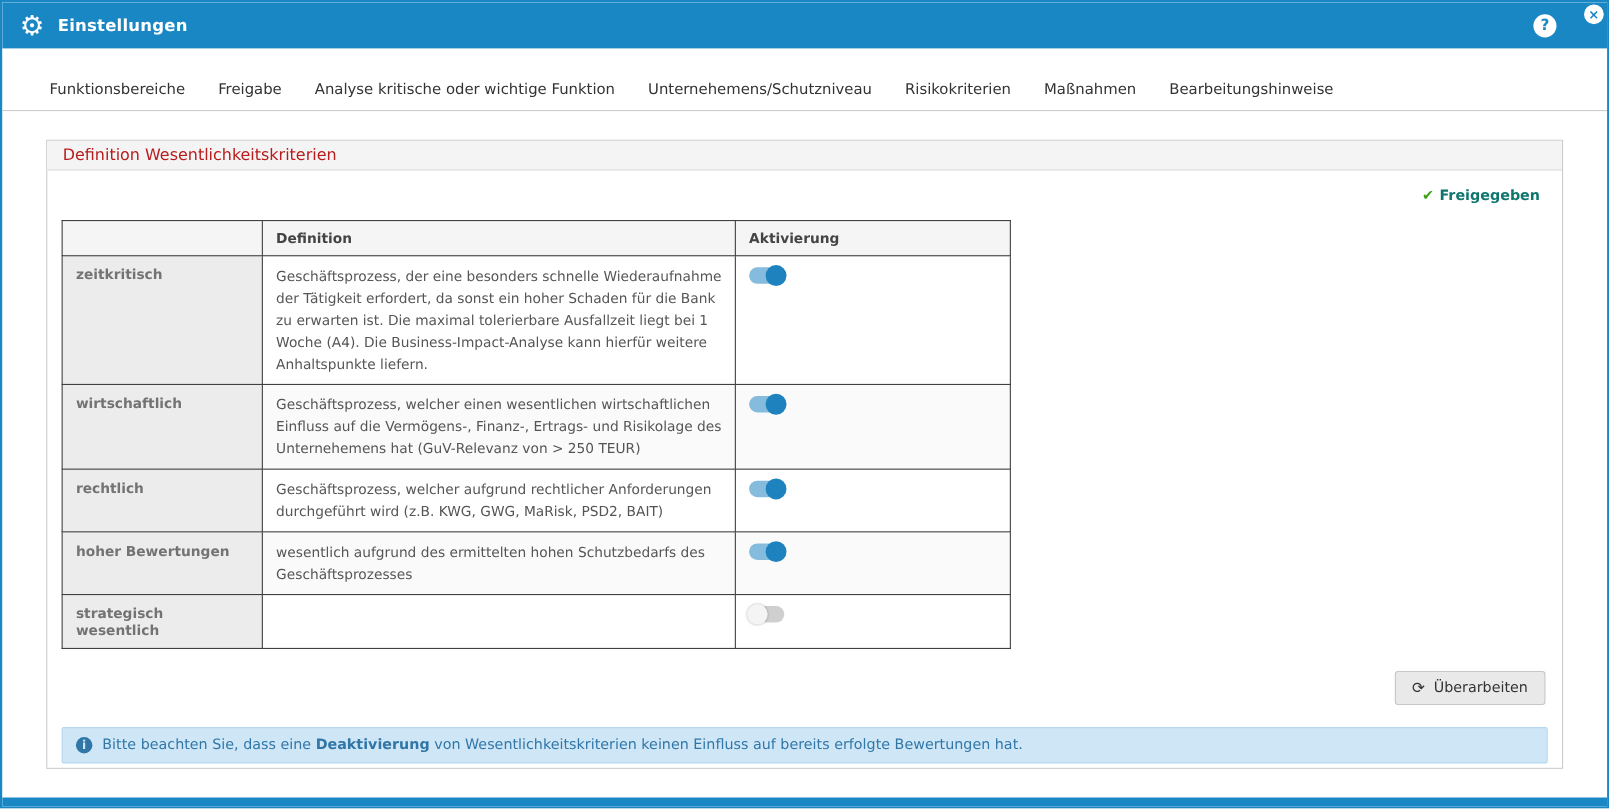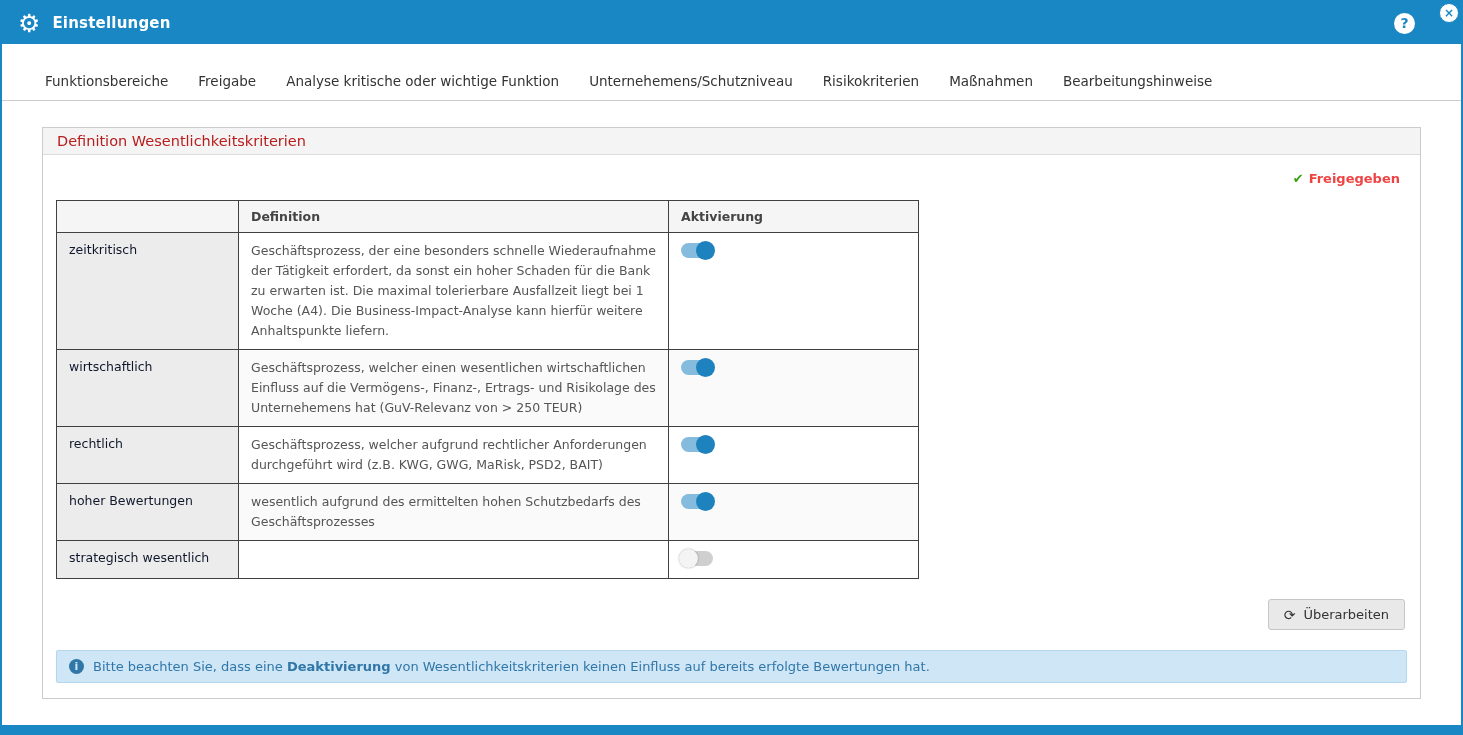--- a/index.html
+++ b/index.html
@@ -64,39 +64,39 @@
 
   
   .content { padding:26px 40px 0 40px; flex:1 1 auto; }
   .panel { border:1px solid #ccc; height:572px; background:#fff; }
   .panel-header {
     background:#f4f4f4; border-bottom:1px solid #ddd;
     padding:5px 14px; font-size:14.5px; color:#b91c1c;
   }
   .status-line { text-align:right; padding:16px 20px 0 0; font-size:13px; }
   .check { color:#38a012; font-weight:700; margin-right:5px; }
-  .status-text { color:#ef4444; font-weight:700; }
+  .status-text { color:#0f766e; font-weight:700; }
   .intro { margin:16px 0 0 13px; font-size:12.5px; color:#333; }
 
   
   table.criteria-table {
     margin:14px 0 0 13px;
     border-collapse:collapse; table-layout:fixed;
     width:862px;
   }
   .criteria-table th, .criteria-table td { border:1px solid #404040; }
   .criteria-table th {
     background:#f5f5f5; text-align:left;
     padding:8px 12px; font-size:12.5px; color:#444;
   }
   .col-label { width:182px; }
   .col-def   { width:430px; }
   .col-act   { width:250px; }
   .label-cell {
-    background:#ececec; font-weight:400; font-size:12.5px; color:#0f172a;
+    background:#ececec; font-weight:700; font-size:12.5px; color:#737373;
     padding:9px 12px; vertical-align:top;
   }
   .def-cell {
     font-size:12.5px; color:#555; line-height:1.6;
     padding:8px 12px; vertical-align:top; background:#fff;
   }
   .act-cell { padding:8px 12px; vertical-align:top; background:#fff; }
   tbody tr:nth-child(even) .def-cell,
   tbody tr:nth-child(even) .act-cell { background:#fafafa; }
 

